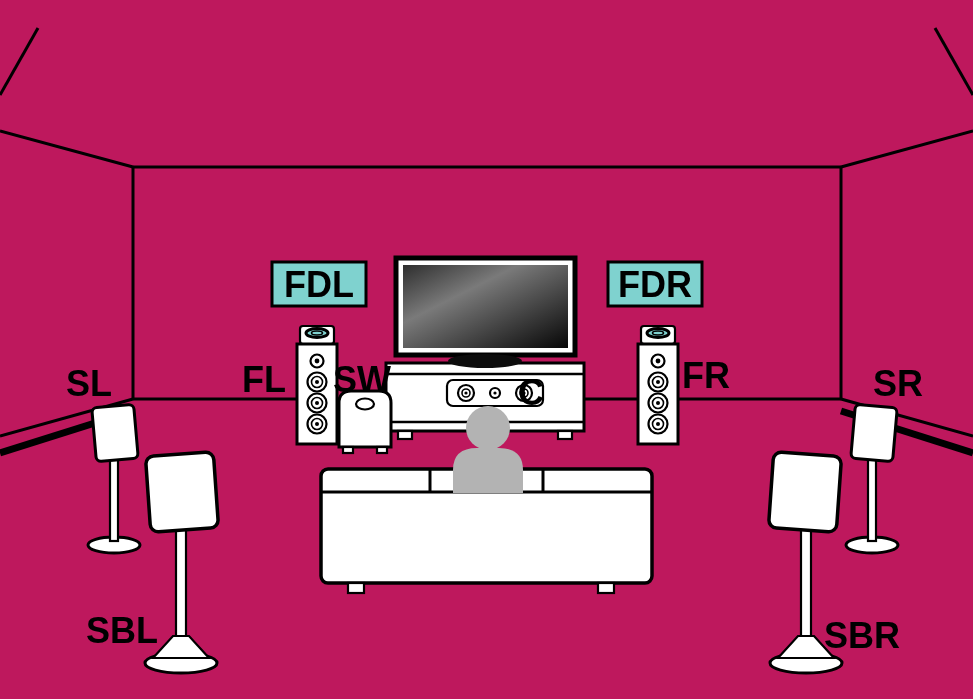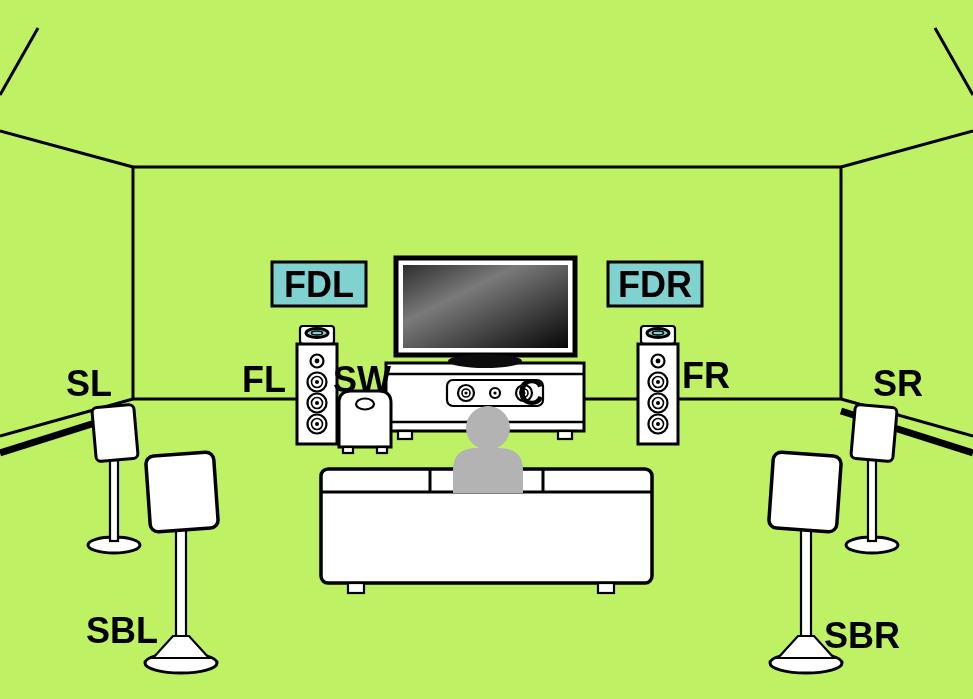--- a/index.html
+++ b/index.html
@@ -1,16 +1,16 @@
 <!DOCTYPE html>
 <html><head>
 <meta charset="utf-8">
 <style>
   html,body{margin:0;padding:0;background:#ffffff;}
-  .stage{position:relative;width:973px;height:699px;background:#bef264;overflow:hidden;text-decoration:underline;}
+  .stage{position:relative;width:973px;height:699px;background:#be185d;overflow:hidden;text-decoration:underline;}
   svg{display:block;}
   .ln  {fill:#ffffff;stroke:#000000;stroke-width:3;}
   .lnb {fill:#ffffff;stroke:#000000;stroke-width:3.5;}
   .ln2 {fill:#ffffff;stroke:#000000;stroke-width:2.2;}
   .ln3 {fill:none;stroke:#000000;stroke-width:1.6;}
   .wire {fill:none;stroke:#000000;stroke-width:3;}
   .wireThick {fill:none;stroke:#000000;stroke-width:7;}
   .lnl {stroke:#000000;stroke-width:2.5;}
   .lnl3{stroke:#000000;stroke-width:3;}
   .fillb{fill:#000000;}

